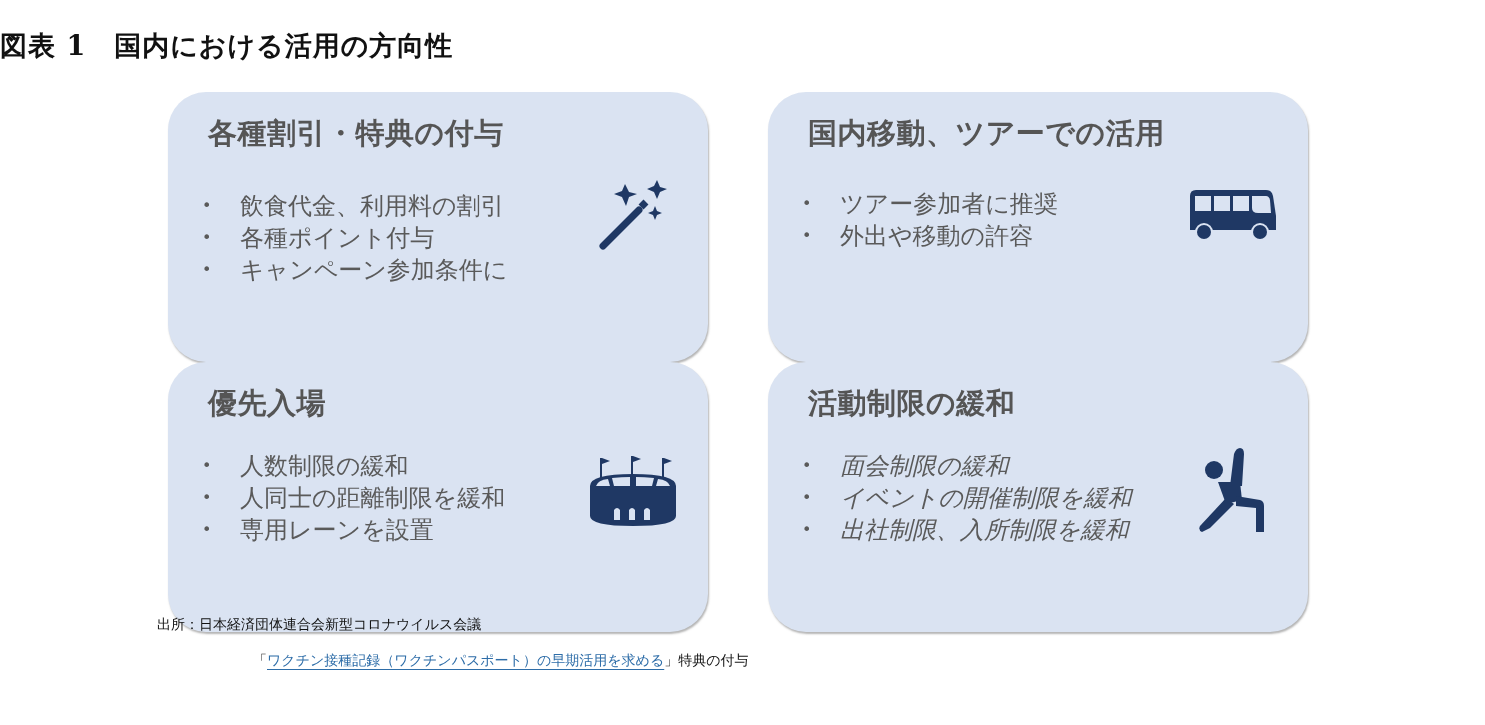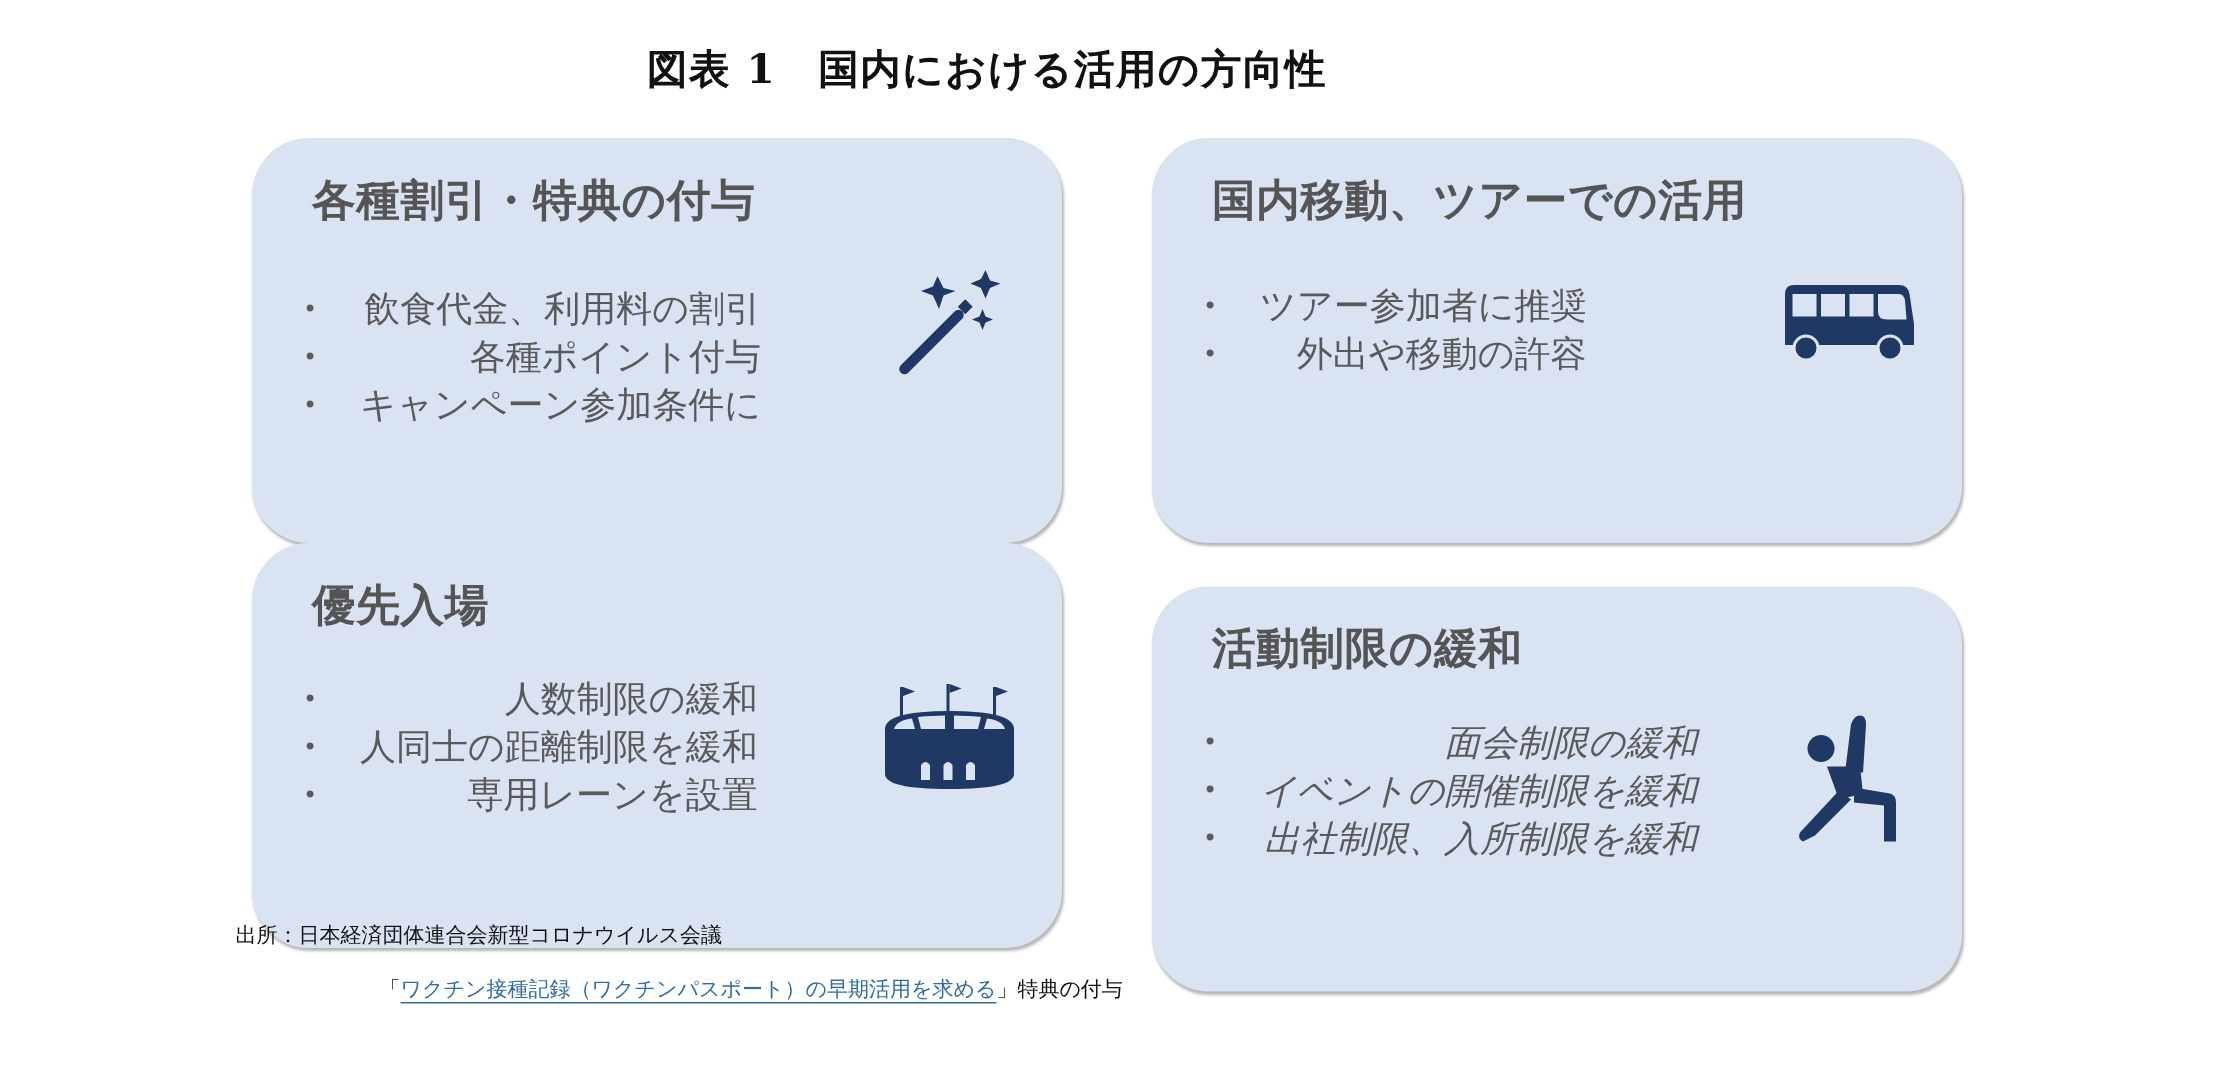--- a/index.html
+++ b/index.html
@@ -1,23 +1,23 @@
 <!DOCTYPE html>
 <html><head>
 <meta charset="utf-8">
 <style>
   html, body { margin:0; padding:0; background:#ffffff; }
   body { width:1485px; height:725px; position:relative; overflow:hidden;
          font-family:"DejaVu Serif","Liberation Serif",serif; color:#111; }
-  .title { position:absolute; left:0; top:28px; width:1316px; text-align:center;
+  .title { position:absolute; left:0; top:28px; width:1316px; text-align:left;
            font-size:27px; font-weight:bold; letter-spacing:1px;
            font-family:"DejaVu Serif","Liberation Serif",serif; color:#111; }
   .card { position:absolute; width:540px; height:270px; background:#dae3f2;
           border-radius:38px; box-shadow:1px 2px 2px rgba(120,120,120,0.55);
-          font-family:"DejaVu Sans","Liberation Sans",sans-serif;text-align:right; }
+          font-family:"DejaVu Sans","Liberation Sans",sans-serif; }
   .card-title { position:absolute; left:40px; top:22px; font-size:29px; font-weight:bold;
                 color:#555555; letter-spacing:0.5px; }
   .card ul { position:absolute; left:34px; margin:0; padding:0; list-style:none; }
   .card li { font-size:24px; line-height:32px; color:#5a5a5a; position:relative; padding-left:38px; }
   .card li::before { content:"•"; position:absolute; left:0; top:0; font-size:16px; color:#5a5a5a; }
   .icon { position:absolute; }
   .icon svg { display:block; }
   .source { position:absolute; left:157px; top:606px; font-size:14px; line-height:36px;
             font-family:"DejaVu Serif","Liberation Serif",serif; color:#111; }
   .source .line2 { padding-left:96px; }
@@ -91,21 +91,21 @@
         <path d="M50 32 L50 23 Q58 23 68 24 L66 32 Z"></path>
         <path d="M70 32 L72 25 Q82 26 84 32 Z"></path>
         <path d="M28 66 L28 56 Q31 52 34 56 L34 66 Z"></path>
         <path d="M43 66 L43 56 Q46 52 49 56 L49 66 Z"></path>
         <path d="M58 66 L58 56 Q61 52 64 56 L64 66 Z"></path>
       </g>
     </svg>
   </div>
 </div>
 
-<div class="card" style="left:768px; top:362px;margin-top:29px;">
+<div class="card" style="left:768px; top:362px;">
   <div class="card-title">活動制限の緩和</div>
   <ul style="top:88px;font-style:italic;">
     <li>面会制限の緩和</li>
     <li>イベントの開催制限を緩和</li>
     <li>出社制限、入所制限を緩和</li>
   </ul>
   <div class="icon" style="left:428px; top:84px;">
     <svg width="72" height="90" viewBox="0 0 72 90">
       <g fill="#1f3864">
         <circle cx="18" cy="24" r="9"></circle>

